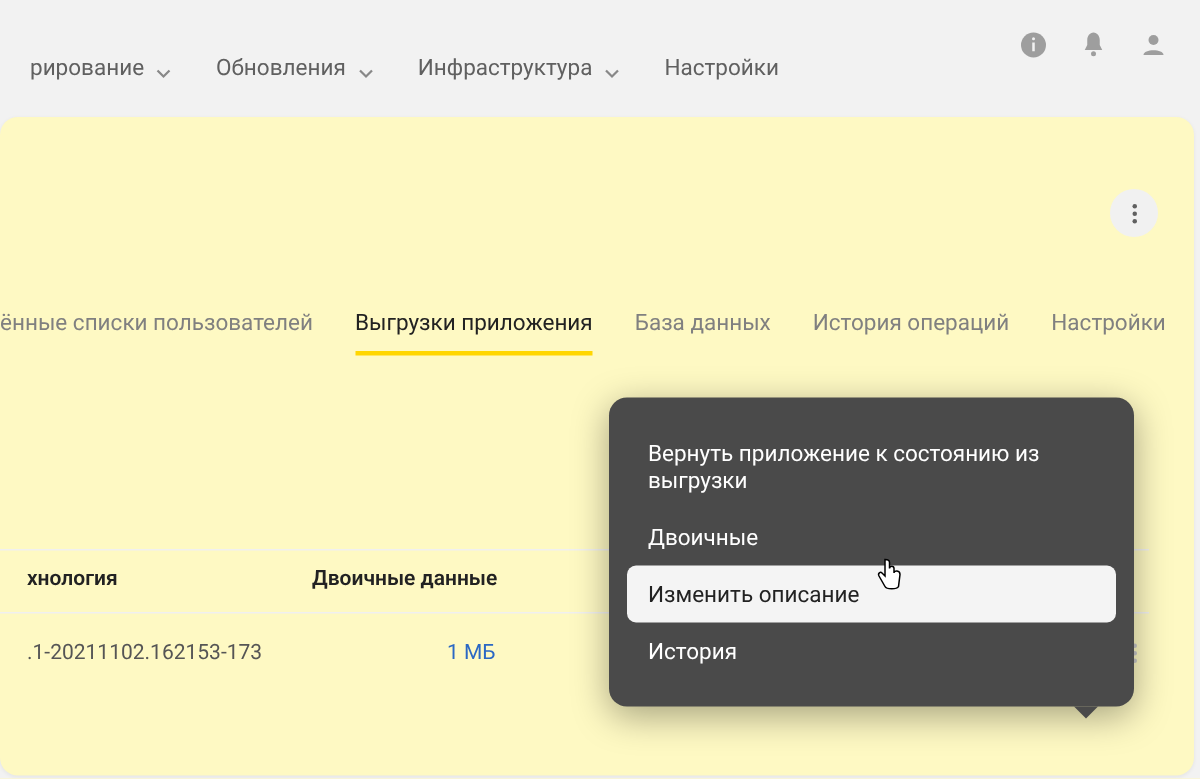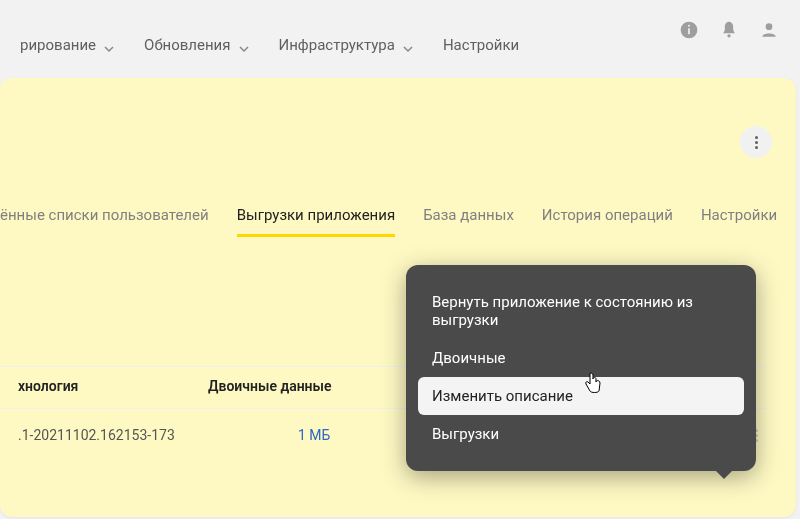--- a/index.html
+++ b/index.html
@@ -278,20 +278,20 @@
           </div>
       </div>
     </div>
   </div>
 </div>
 
 <div class="context-menu">
   <div class="menu-item">Вернуть приложение к состоянию из выгрузки</div>
   <div class="menu-item">Двоичные</div>
   <div class="menu-item hover">Изменить описание</div>
-  <div class="menu-item">Выгрузки</div>
+  <div class="menu-item">История</div>
 </div>
 
 <div class="cursor-pointer-icon">
   <svg viewBox="0 0 20 24" width="20" height="24">
     <path d="M6 3 L6 14 L4 12 C3 11 1 12 2 14 L6 21 C7 23 14 23 15 21 L16 13 C16 10 12 10 12 12 L12 9 C12 7 9 7 9 9 L9 5 C9 3 6 3 6 3 Z" fill="#fff" stroke="#000" stroke-width="1"></path>
   </svg>
 </div>
 
 </body></html>

